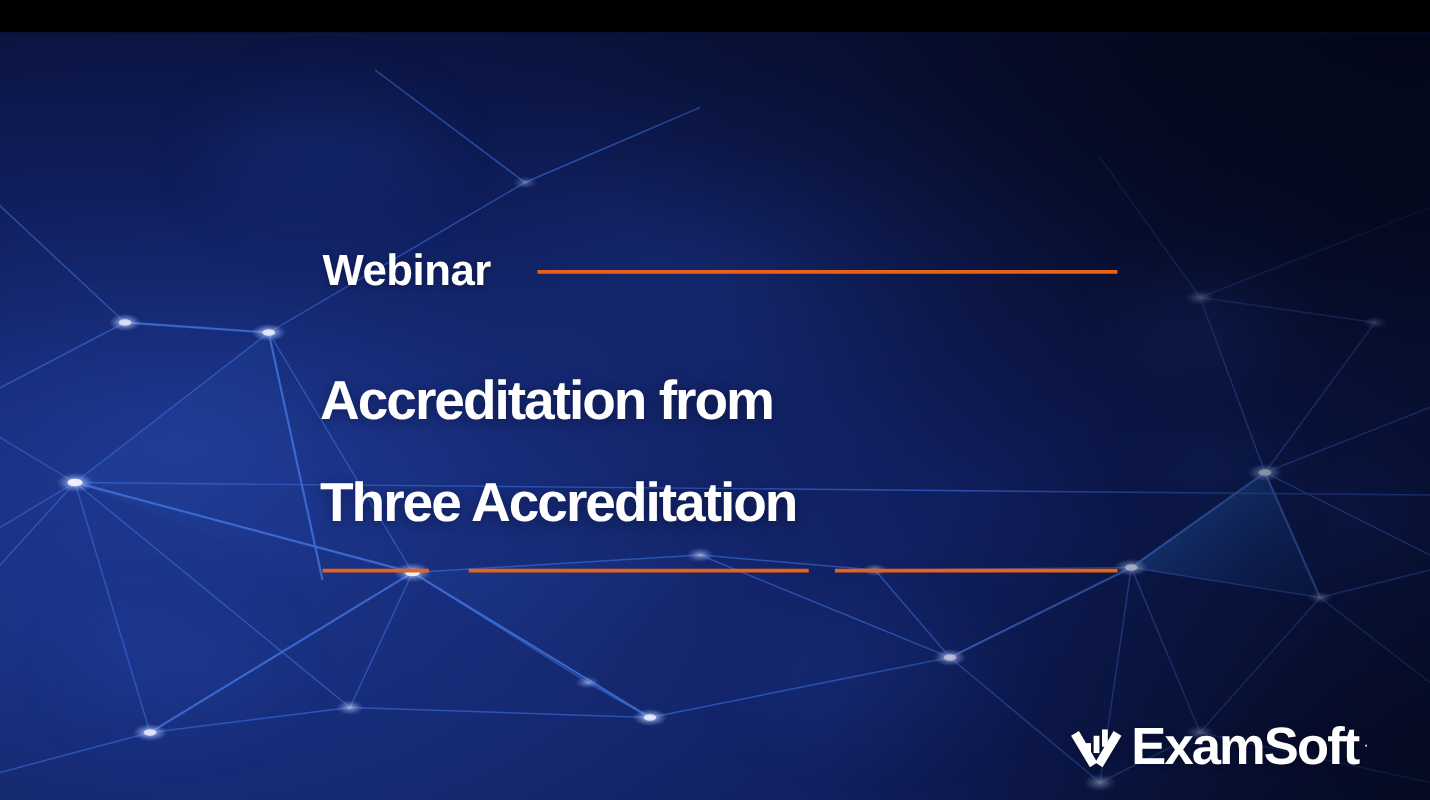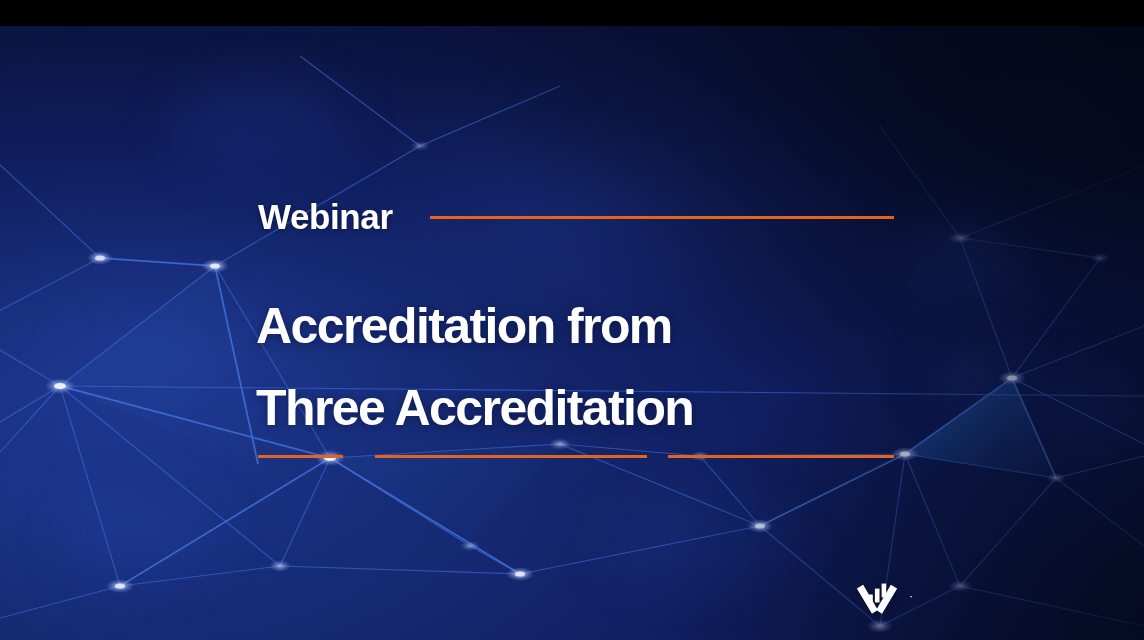--- a/index.html
+++ b/index.html
@@ -103,21 +103,21 @@
     margin-left: 37px;
     margin-top: 3px;
   }
 
   .headline {
     position: absolute;
     left: 256px;
     top: 225px;
     width: 700px;
     color: #ffffff;
-    font-size: 50px;
+    font-size: 44px;
     font-weight: 700;
     line-height: 82px;
     letter-spacing: -1.6px;
     text-shadow: 0 2px 10px rgba(2,6,24,0.40);
   }
   .headline .line { display: block; white-space: nowrap; }
 
   .rules-row {
     position: absolute;
     left: 258px;
@@ -370,17 +370,18 @@
       <svg class="logo-mark" viewBox="0 0 100 100" xmlns="http://www.w3.org/2000/svg">
 
         <polygon points="2,30 17,21 52,81 38,90" fill="#ffffff"></polygon>
 
         <polygon points="98,30 83,21 48,81 62,90" fill="#ffffff"></polygon>
 
         <rect x="29" y="44" width="11" height="25" fill="#ffffff"></rect>
         <rect x="45" y="30" width="11" height="33" fill="#ffffff"></rect>
         <rect x="61" y="18" width="11" height="33" fill="#ffffff"></rect>
       </svg>
+      <span class="logo-word">ExamSoft</span>
       <span class="logo-tm">·</span>
     </div>
 
   </div>
 </div>
 
 </body></html>

